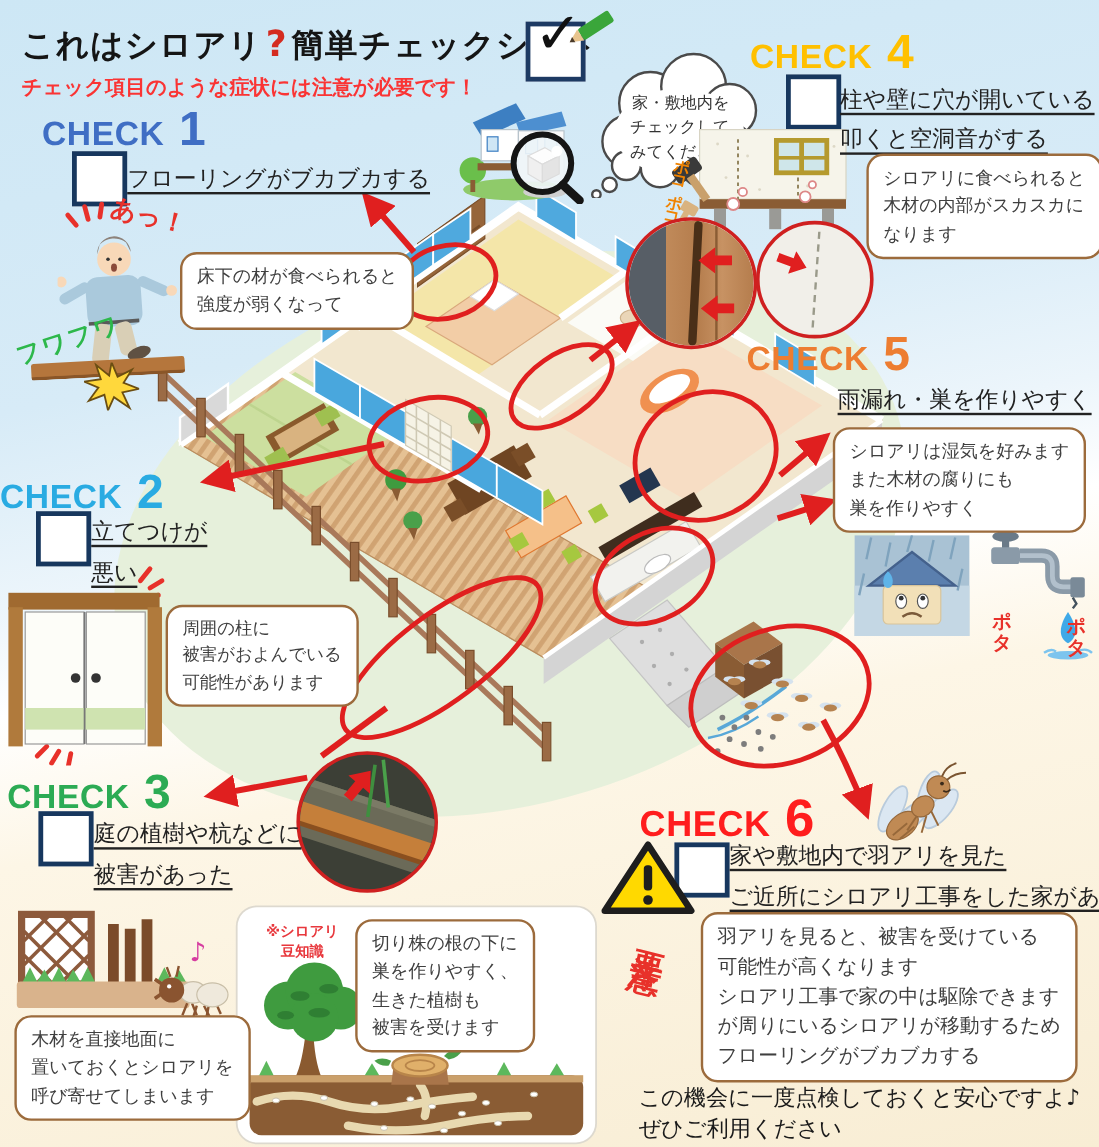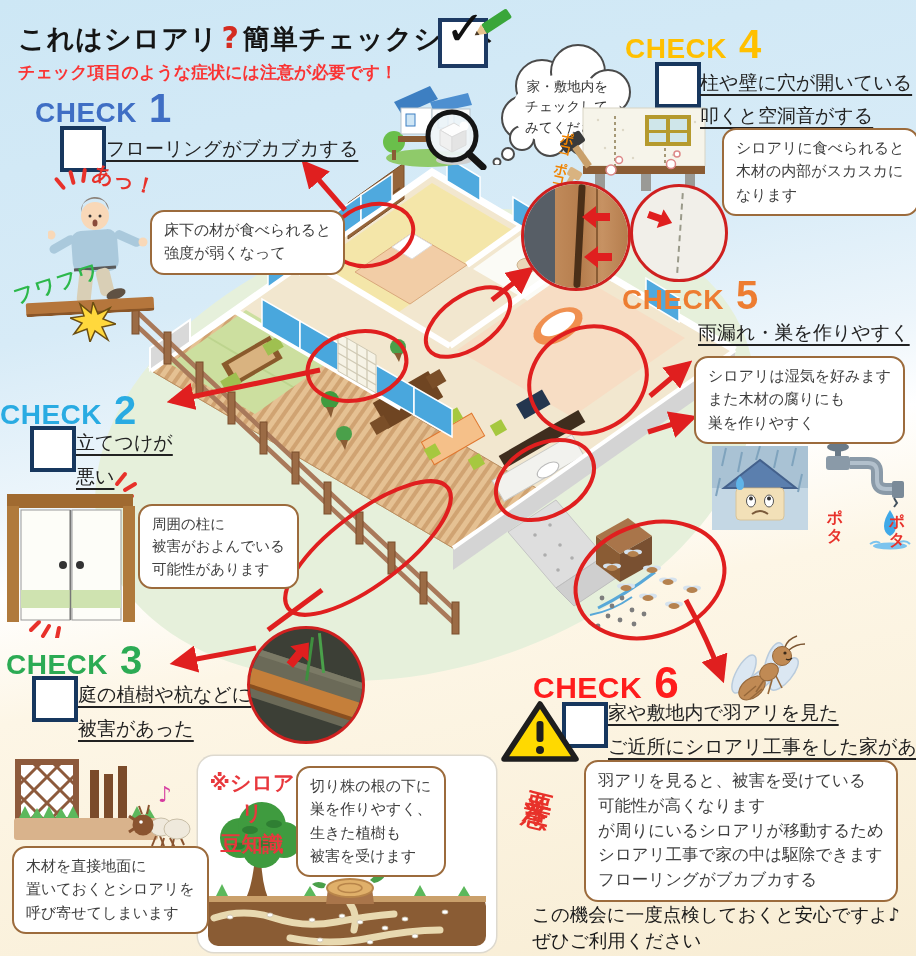--- a/index.html
+++ b/index.html
@@ -563,21 +563,21 @@
     <path d="M14,16 l-3,-8 M19,16 l2,-9" stroke="#8a5430" stroke-width="2"></path>
   </svg>
   <div class="abs" style="left:158px;top:782px;font-size:22px;font-weight:bold;color:#d63ca0;z-index:3;">♪</div>
   <div class="note" style="left:12px;top:846px;">
     <div>木材を直接地面に</div>
       <div>置いておくとシロアリを</div>
       <div>呼び寄せてしまいます</div>
   </div>
 
   <div class="abs mame-panel"></div>
-  <div class="abs" style="left:204px;top:768px;width:96px;text-align:center;font-size:21px;font-weight:bold;color:#e8383d;line-height:1.45;z-index:4;">
+  <div class="abs" style="left:204px;top:768px;width:96px;text-align:center;font-size:12px;font-weight:bold;color:#e8383d;line-height:1.45;z-index:4;">
     <div>※シロアリ</div>
       <div>豆知識</div>
   </div>
   <div class="note" style="left:296px;top:766px;">
     <div>切り株の根の下に</div>
       <div>巣を作りやすく、</div>
       <div>生きた植樹も</div>
       <div>被害を受けます</div>
   </div>
   <svg class="abs" style="left:200px;top:800px;z-index:3;" width="295" height="150" viewBox="0 0 295 150">
@@ -661,21 +661,21 @@
         <line x1="50" y1="50" x2="46" y2="64"></line>
         <line x1="54" y1="46" x2="60" y2="58"></line>
       </g>
   </svg>
 
   <div class="abs vert" style="left:512px;top:770px;height:140px;font-size:27px;font-weight:bold;color:#e8312a;letter-spacing:4px;transform:rotate(14deg);z-index:4;">要注意！</div>
 
   <div class="note" style="left:584px;top:760px;font-size:16.5px;line-height:1.5;">
     <div>羽アリを見ると、被害を受けている</div>
       <div>可能性が高くなります</div>
-      <div>が周りにいるシロアリが移動するため</div>
-    <div>シロアリ工事で家の中は駆除できます</div>
+      <div>シロアリ工事で家の中は駆除できます</div>
+    <div>が周りにいるシロアリが移動するため</div>
       <div>フローリングがブカブカする</div>
   </div>
 
   <div class="abs footer-line" style="left:532px;top:902px;">この機会に一度点検しておくと安心ですよ♪</div>
   <div class="abs footer-line" style="left:532px;top:928px;">ぜひご利用ください</div>
 
 </div>
 
 </body></html>

